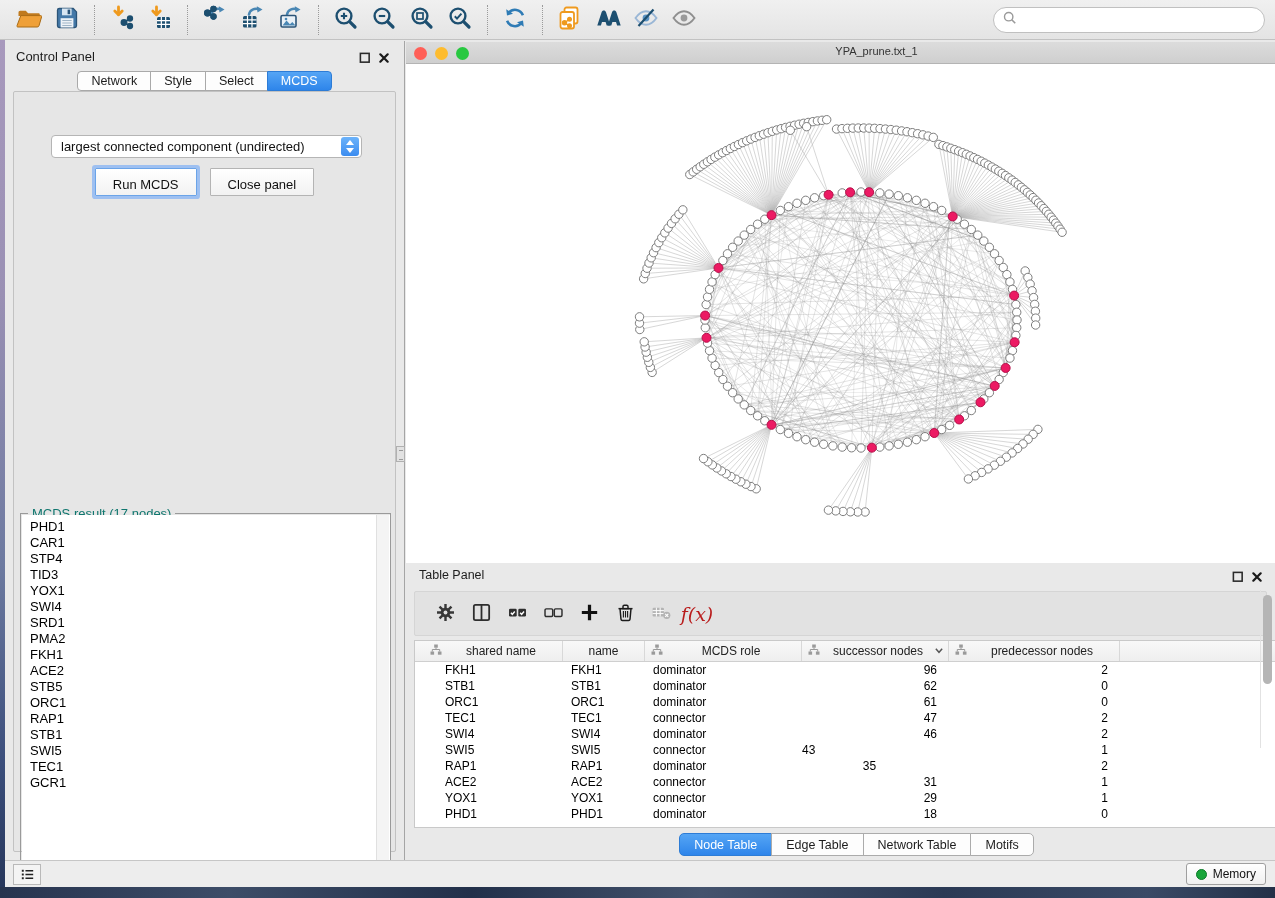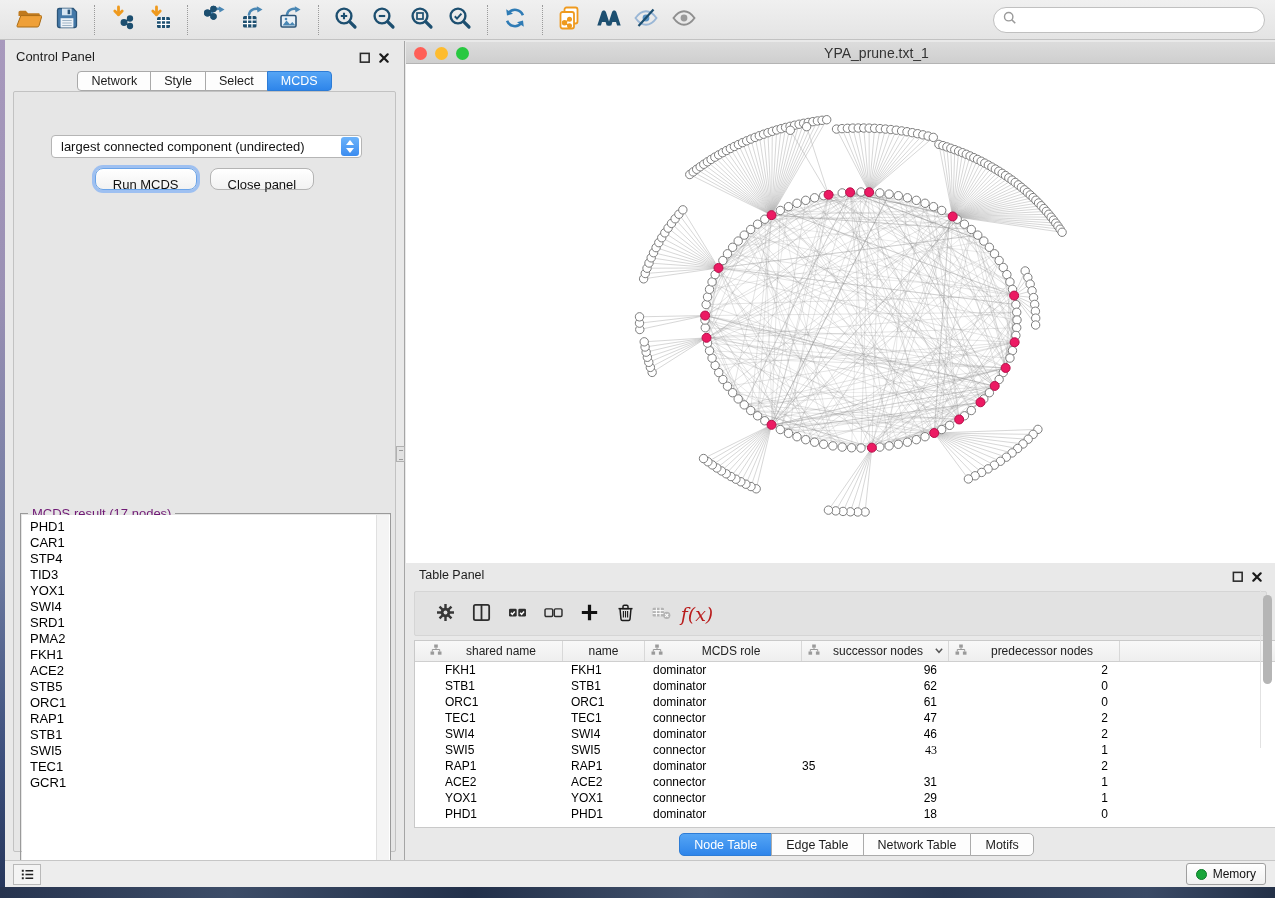--- a/index.html
+++ b/index.html
@@ -49,49 +49,49 @@
   .opt-select { position:absolute; left:37px; top:43px; width:311px; height:23px; background:#fff;
     border:1px solid #b5b5b5; border-radius:4px; display:flex; align-items:center; cursor:pointer; }
   .opt-select .val { flex:1; font-size:13px; padding-left:9px; color:#111; white-space:nowrap; }
   .stepper { width:18px; height:19px; margin-right:2px; border-radius:3px;
     background:linear-gradient(#6cb3fa,#3b8cf0); position:relative; flex:none; }
   .stepper i { position:absolute; left:4.5px; width:0; height:0; border-left:4.5px solid transparent;
     border-right:4.5px solid transparent; }
   .stepper .up { top:3px; border-bottom:5px solid #fff; }
   .stepper .dn { bottom:3px; border-top:5px solid #fff; }
   .btn-row { position:absolute; left:0; top:76px; width:100%; display:flex; justify-content:center; gap:13px; }
-  .pbtn { height:22px; padding:8px 17px; background:linear-gradient(#ffffff,#f2f2f2);
-    border:1px solid #b4b4b4; border-radius:8px; font-size:13px; color:#111; cursor:pointer; }
+  .pbtn { height:28px; padding:8px 17px; background:linear-gradient(#ffffff,#f2f2f2);
+    border:1px solid #b4b4b4; border-radius:1px; font-size:13px; color:#111; cursor:pointer; }
   .pbtn.focus { box-shadow:0 0 0 3px rgba(98,160,250,.55); border-color:#6ba4e8; }
 
   .result-group { position:absolute; left:6px; top:421px; width:371px; height:367px;
     border:1px solid #9a9a9a; }
   .result-legend { position:absolute; left:7px; top:-8px; background:#e6e6e6; padding:0 4px;
-    font-size:13px; color:#701a75; }
+    font-size:13px; color:#0f766e; }
   .result-list { position:absolute; left:1px; top:1px; width:368px; height:364px; background:#fff;
     overflow:hidden; }
   .result-item { font-size:13px; line-height:16px; padding-left:8px; color:#000; cursor:default; }
   .result-item:first-child { margin-top:4px; }
   .result-track { position:absolute; right:1px; top:1px; width:13px; height:364px; background:#f4f4f4;
     border-left:1px solid #e0e0e0; }
 
   
   .vdivider { position:absolute; left:404px; top:41px; width:1px; height:846px; background:#a5a5a5; }
   .vhandle { position:absolute; left:396px; top:446px; width:9px; height:16px; background:#e2e2e2;
     border:1px solid #b0b0b0; cursor:col-resize; }
   .vhandle:before { content:""; position:absolute; left:1.5px; top:3px; width:4px; height:8px;
     border-top:1px solid #9a9a9a; border-bottom:1px solid #9a9a9a; }
 
   
   .net-window { position:absolute; left:406px; top:42px; width:869px; height:521px; background:#fff; }
   .net-titlebar { position:absolute; left:0; top:0; width:100%; height:22px;
     background:linear-gradient(#dcdcdc,#cfcfcf); border-bottom:1px solid #b4b4b4; }
   .lights { position:absolute; left:8px; top:4.5px; display:flex; gap:8px; }
   .light { width:13px; height:13px; border-radius:50%; cursor:pointer; }
-  .net-title { position:absolute; left:0; top:3px; width:100%; text-align:center; font-size:14px;
+  .net-title { position:absolute; left:0; top:3px; width:100%; text-align:center; font-size:11px;
     color:#333; padding-left:72px; }
   .net-canvas { position:absolute; left:0; top:22px; width:869px; height:499px; background:#fff; }
 
   
   .table-panel { position:absolute; left:406px; top:563px; width:869px; height:297px; background:#e9e9e9; }
   .tp-header { position:absolute; left:0; top:0; width:100%; height:24px;padding-left:12px; }
   .tp-title { position:absolute; left:13px; top:5px; font-size:12.5px; color:#1d1d1d; }
   .tp-icons { position:absolute; right:12px; top:6px; display:flex; gap:7px; }
   .tp-icons svg { width:12px; height:12px; cursor:pointer; }
   .tp-toolbar { position:absolute; left:8px; top:28px; width:853px; height:45px; background:#e2e2e2;
@@ -1316,29 +1316,29 @@
             <div class="td" style="width: 82px; padding-left: 8px;">SWI4</div>
             <div class="td" style="width: 157px; padding-left: 8px;">dominator</div>
             <div class="td" style="width: 147px; text-align: right; padding-right: 12px;">46</div>
             <div class="td" style="width: 171px; text-align: right; padding-right: 12px;">2</div>
           </div>
           <div class="trow">
             <div style="width: 9px;"></div>
             <div class="td" style="width: 139px; padding-left: 21px;">SWI5</div>
             <div class="td" style="width: 82px; padding-left: 8px;">SWI5</div>
             <div class="td" style="width: 157px; padding-left: 8px;">connector</div>
-            <div class="td" style="width: 147px; text-align: right; padding-right: 12px; font-family: Liberation Serif, serif;">43</div>
+            <div class="td" style="width: 147px; text-align: left; padding-right: 12px;">43</div>
             <div class="td" style="width: 171px; text-align: right; padding-right: 12px;">1</div>
           </div>
           <div class="trow">
             <div style="width: 9px;"></div>
             <div class="td" style="width: 139px; padding-left: 21px;">RAP1</div>
             <div class="td" style="width: 82px; padding-left: 8px;">RAP1</div>
             <div class="td" style="width: 157px; padding-left: 8px;">dominator</div>
-            <div class="td" style="width: 147px; text-align: left; padding-right: 12px;">35</div>
+            <div class="td" style="width: 147px; text-align: center; padding-right: 12px;">35</div>
             <div class="td" style="width: 171px; text-align: right; padding-right: 12px;">2</div>
           </div>
           <div class="trow">
             <div style="width: 9px;"></div>
             <div class="td" style="width: 139px; padding-left: 21px;">ACE2</div>
             <div class="td" style="width: 82px; padding-left: 8px;">ACE2</div>
             <div class="td" style="width: 157px; padding-left: 8px;">connector</div>
             <div class="td" style="width: 147px; text-align: right; padding-right: 12px;">31</div>
             <div class="td" style="width: 171px; text-align: right; padding-right: 12px;">1</div>
           </div>

